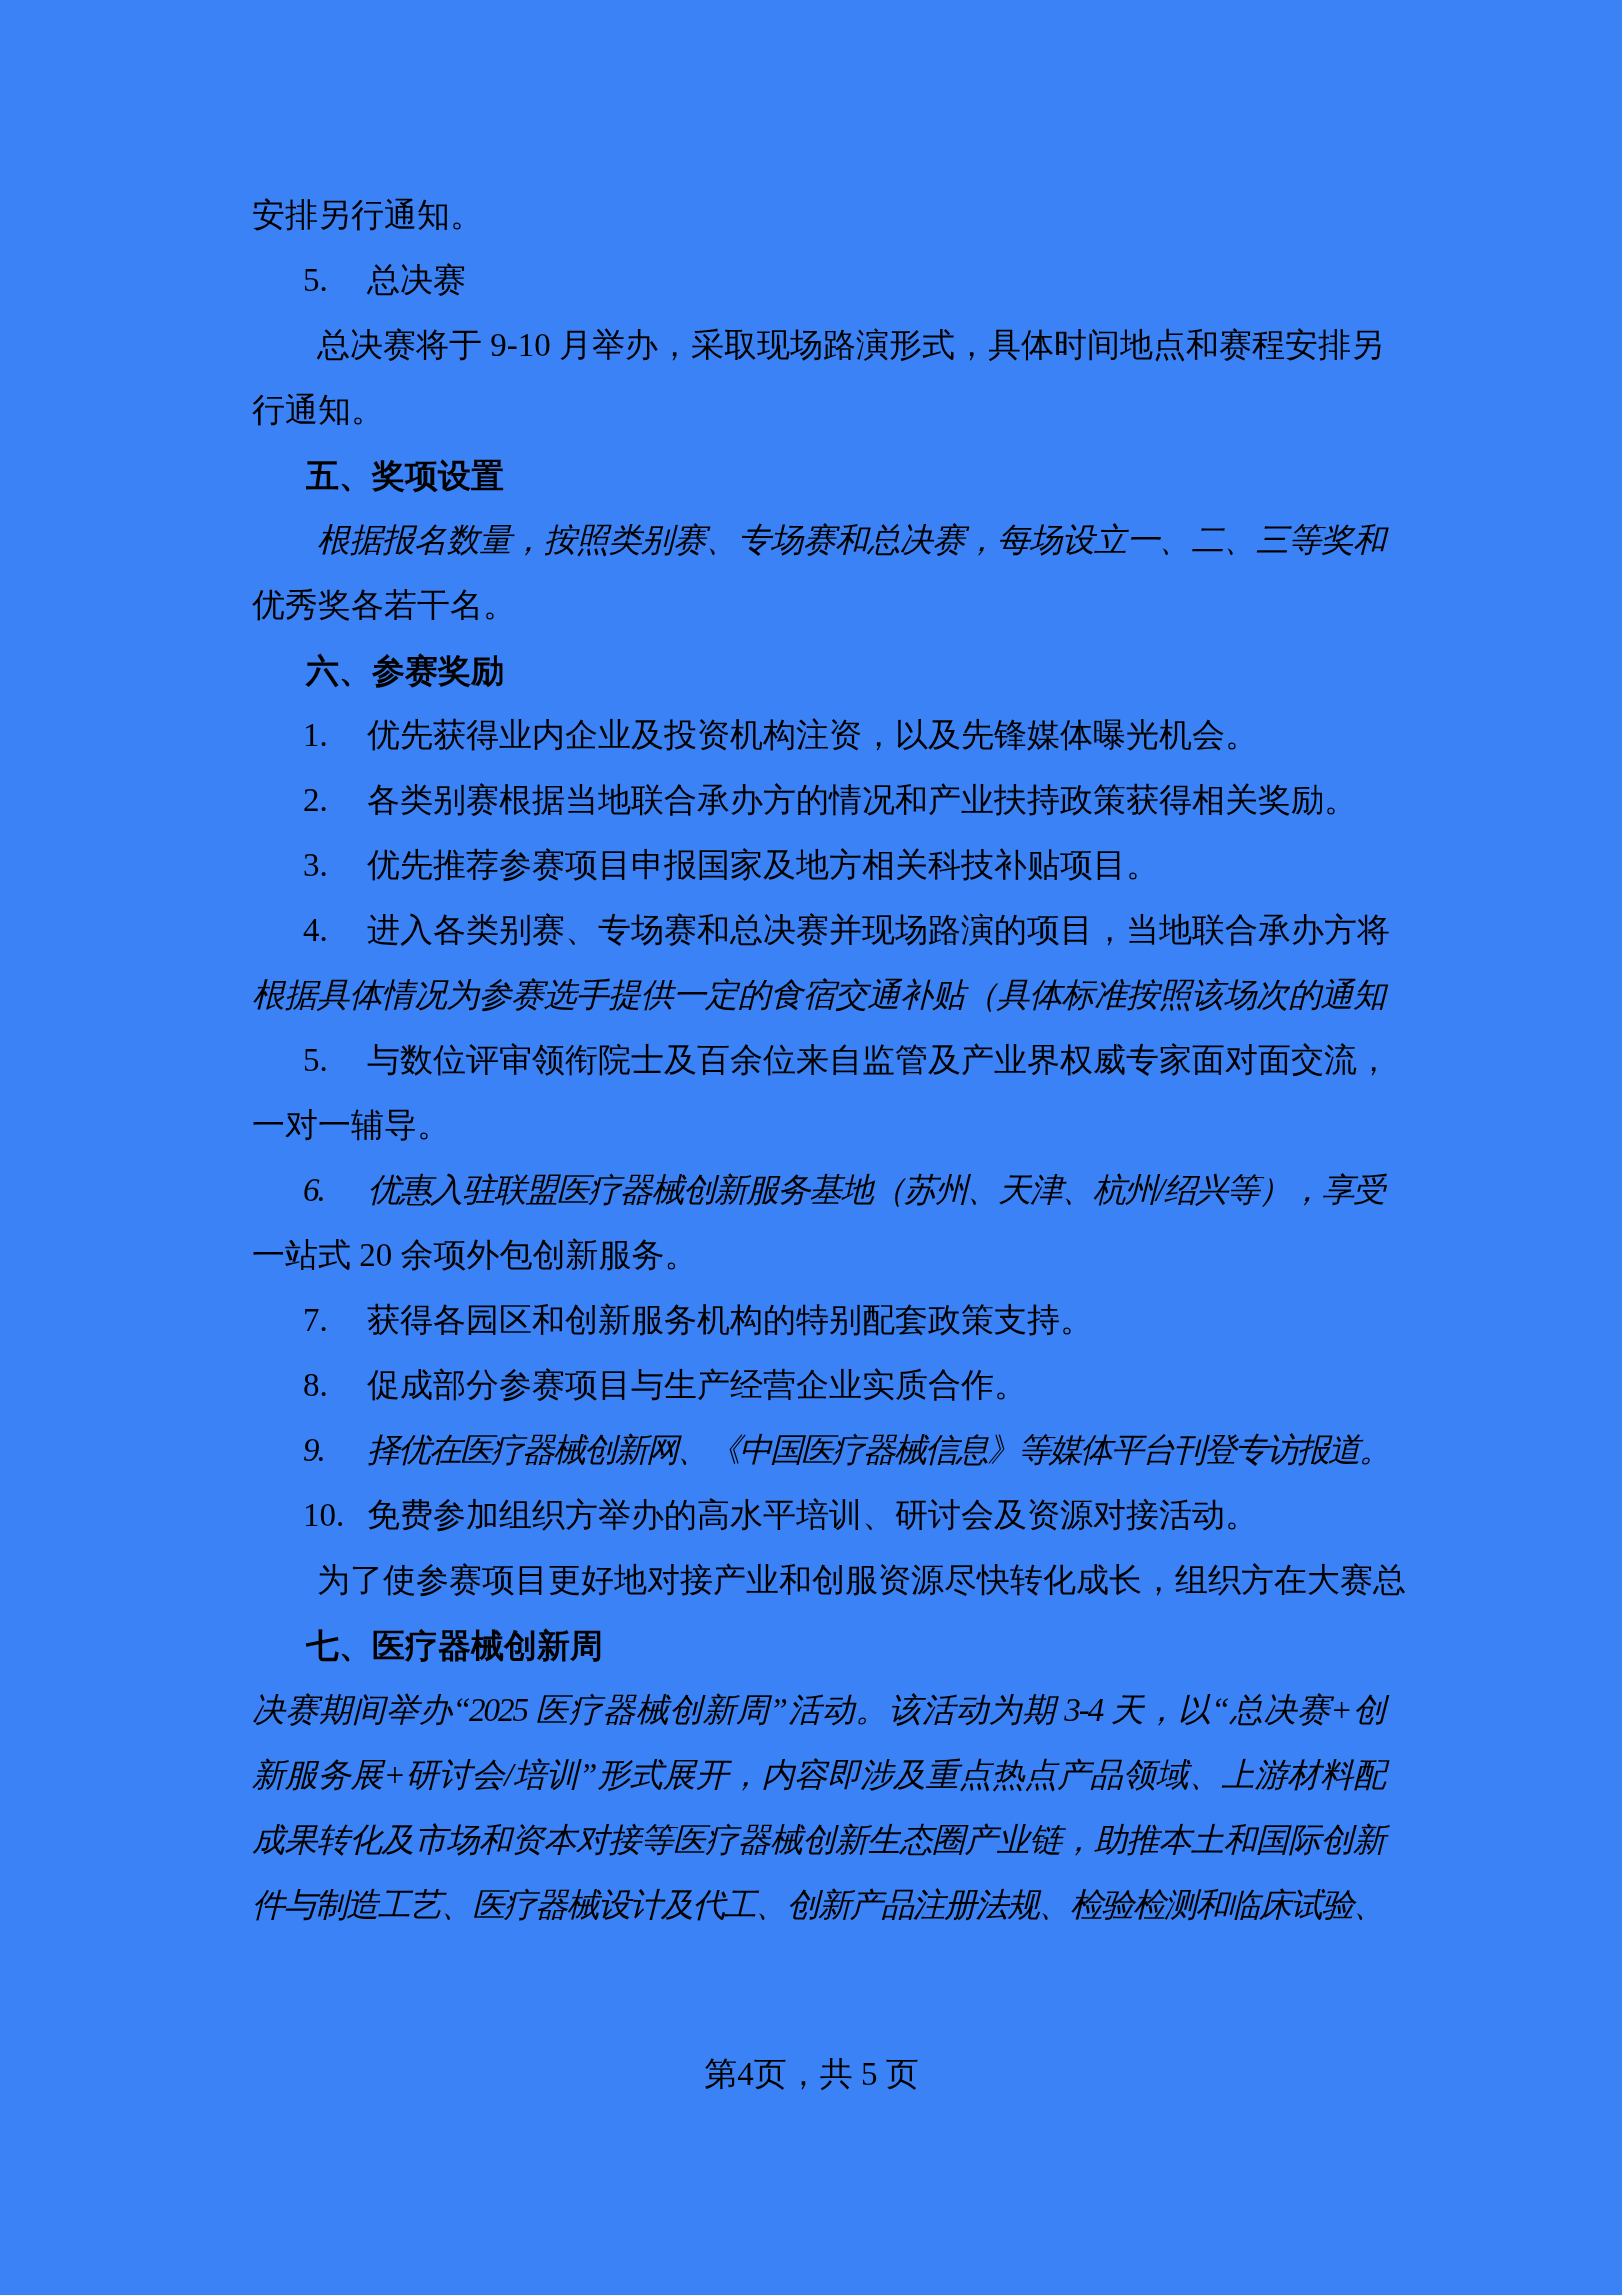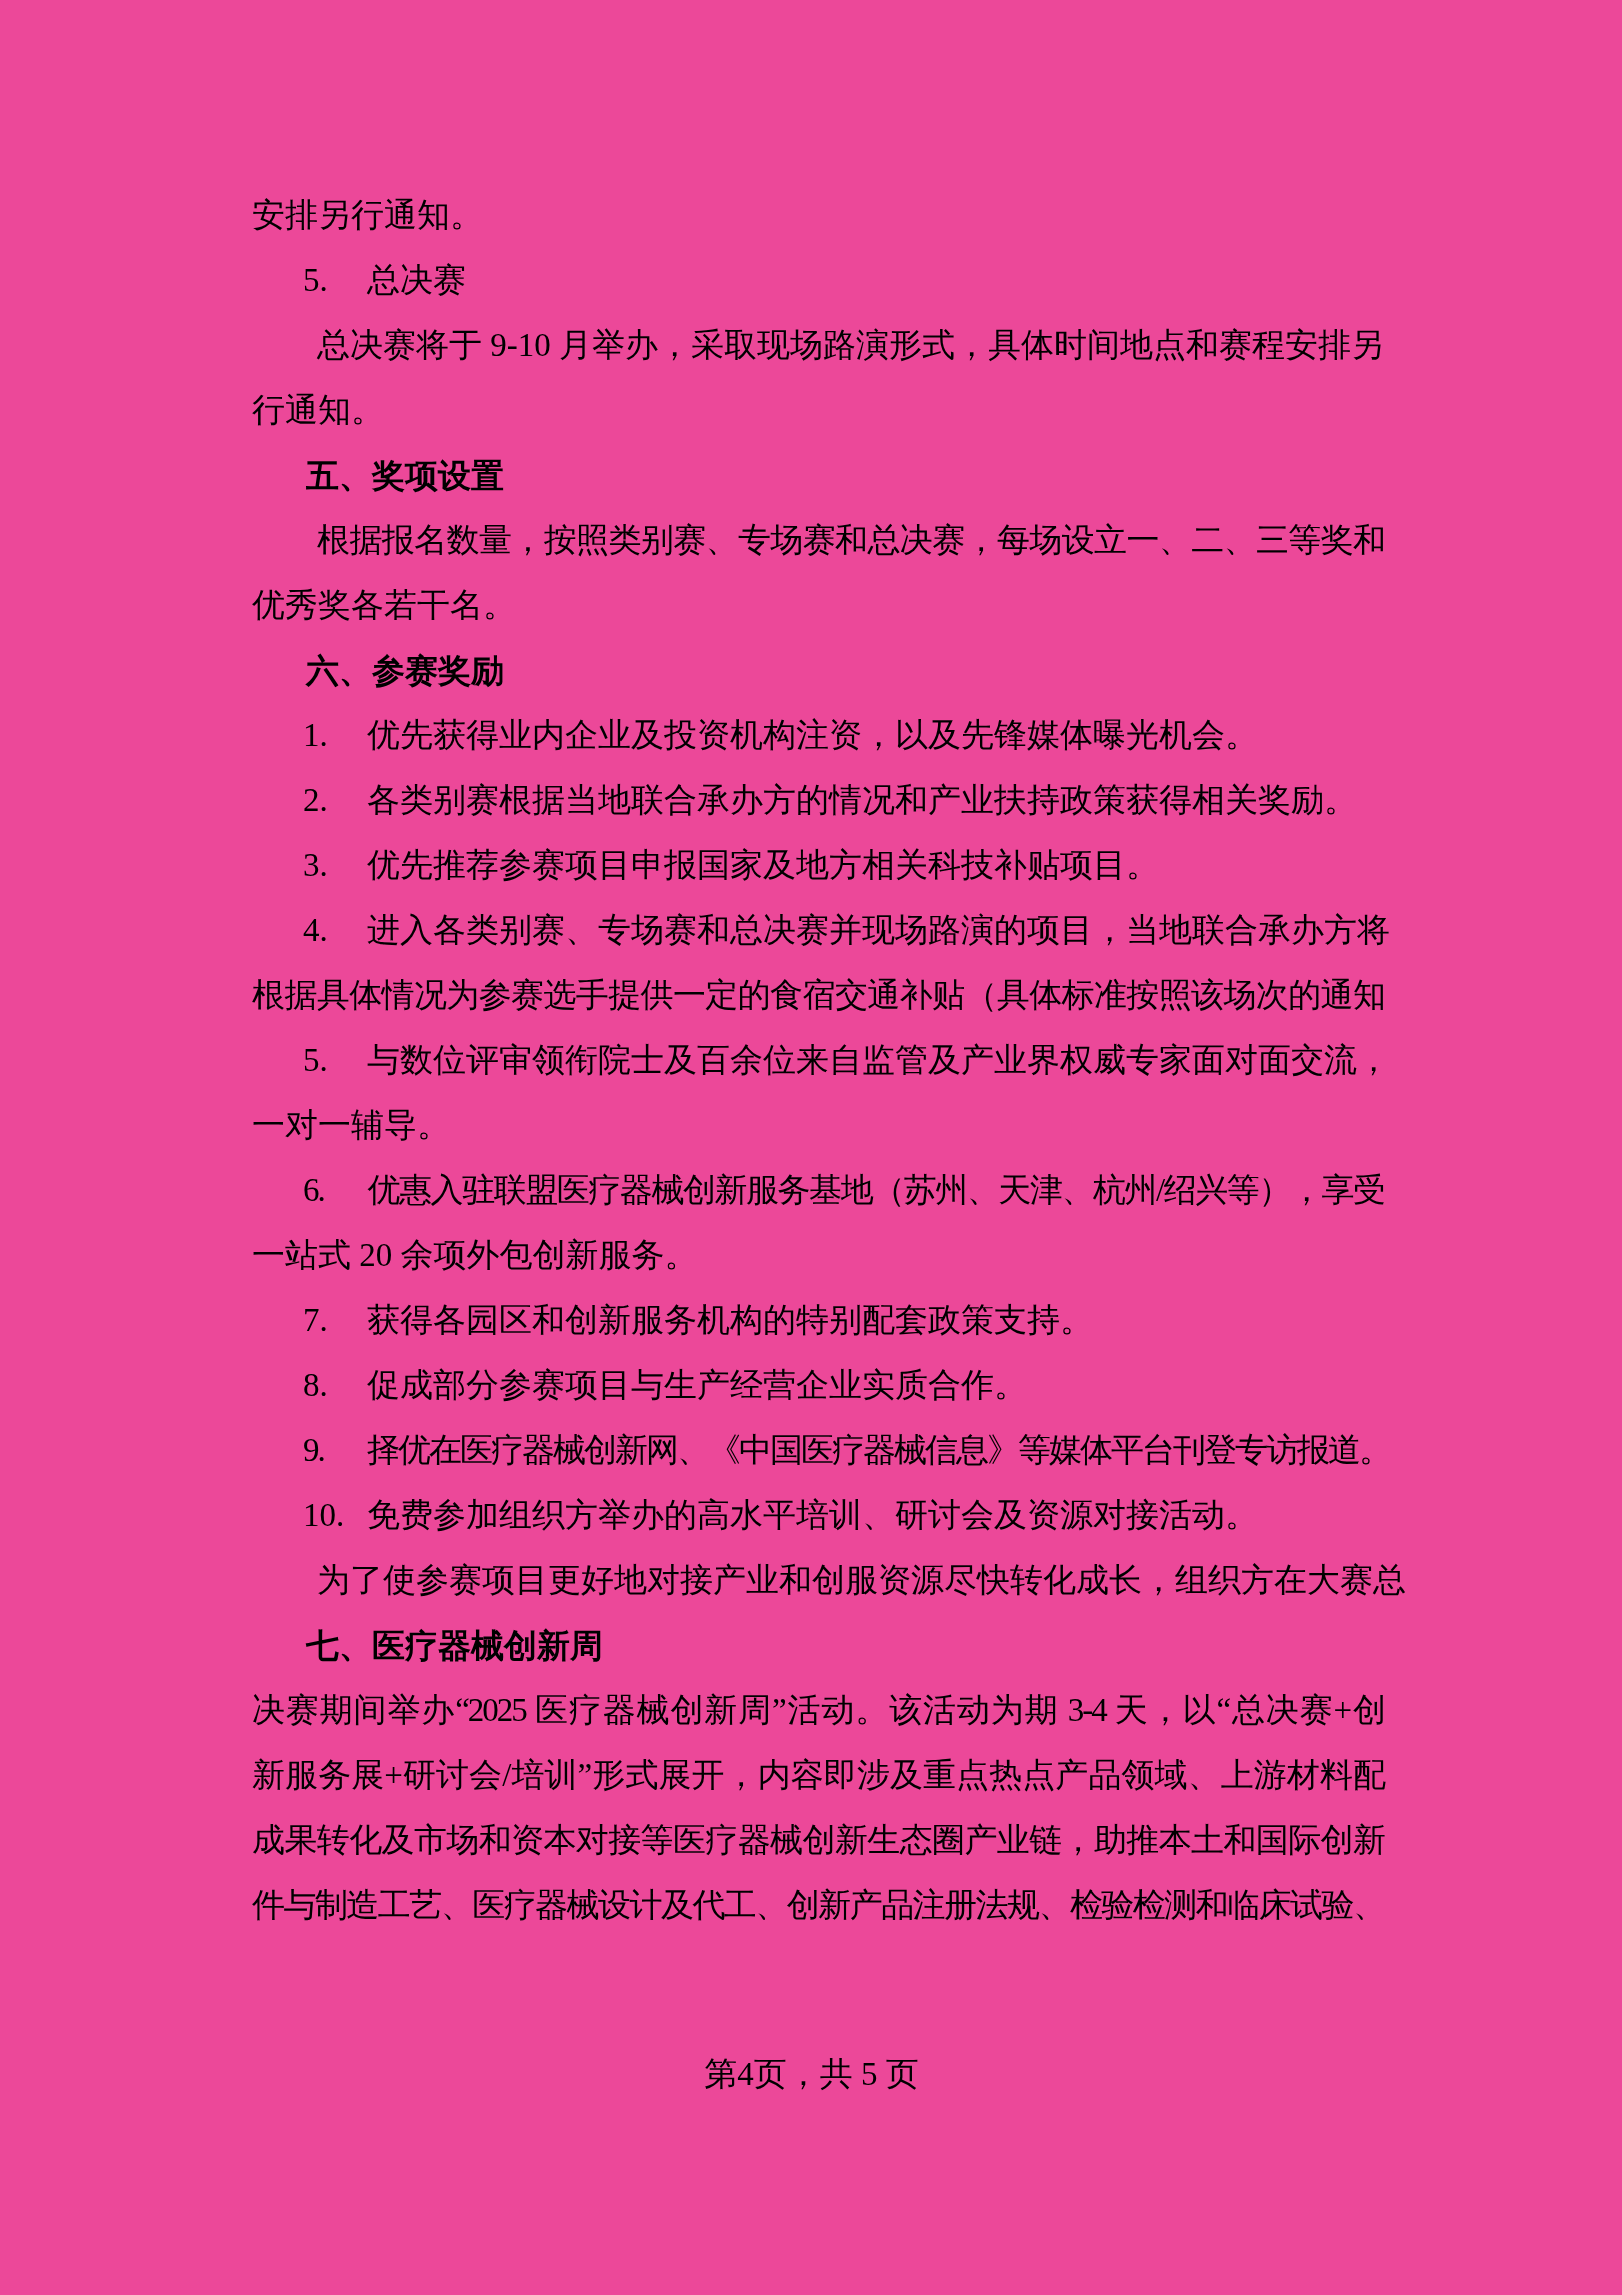--- a/index.html
+++ b/index.html
@@ -1,37 +1,37 @@
 <!DOCTYPE html>
 <html style="font-size:10.5px"><head>
 <meta charset="utf-8">
 <title>doc</title>
 <style>
   html,body{margin:0;padding:0;background:#888;}
   .page{
-    position:relative;width:1623px;height:2295px;background:#ec4899;
+    position:relative;width:1623px;height:2295px;background:#3b82f6;
     color:#000;overflow:hidden;
     font-family:"Liberation Serif", serif;
   }
   .content{
     position:absolute;left:252px;top:183px;width:1132px;
   }
   .line{
     height:65px;line-height:65px;font-size:33px;white-space:nowrap;
     font-family:"Liberation Serif", serif;
   }
   .heading{
     font-family:"Liberation Sans", sans-serif;font-weight:700;
   }
   .ind-none{padding-left:0;}
   .ind-para{padding-left:65px;}
   .ind-list{padding-left:51px;}
   .ind-heading{padding-left:54px;}
   .justify{text-align:justify;text-align-last:justify;}
-  .tight{letter-spacing:-2px;}
+  .tight{letter-spacing:-2px;font-style:italic;}
   .num{display:inline-block;width:64px;}
   .footer{
     position:absolute;left:0;top:2055px;width:100%;height:39px;line-height:39px;
     text-align:center;font-size:33px;font-family:"Liberation Serif", serif;
   }
 </style>
 </head>
 <body>
 
 <div class="page">

